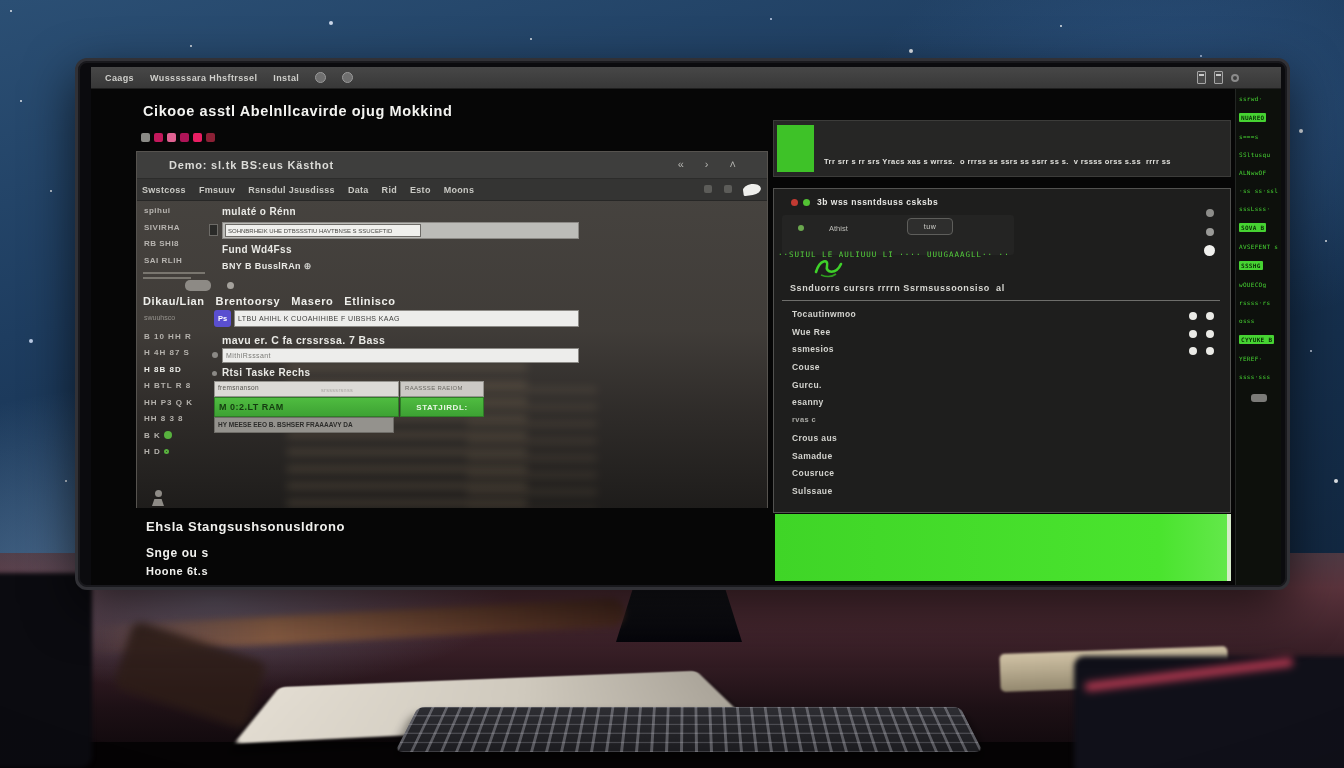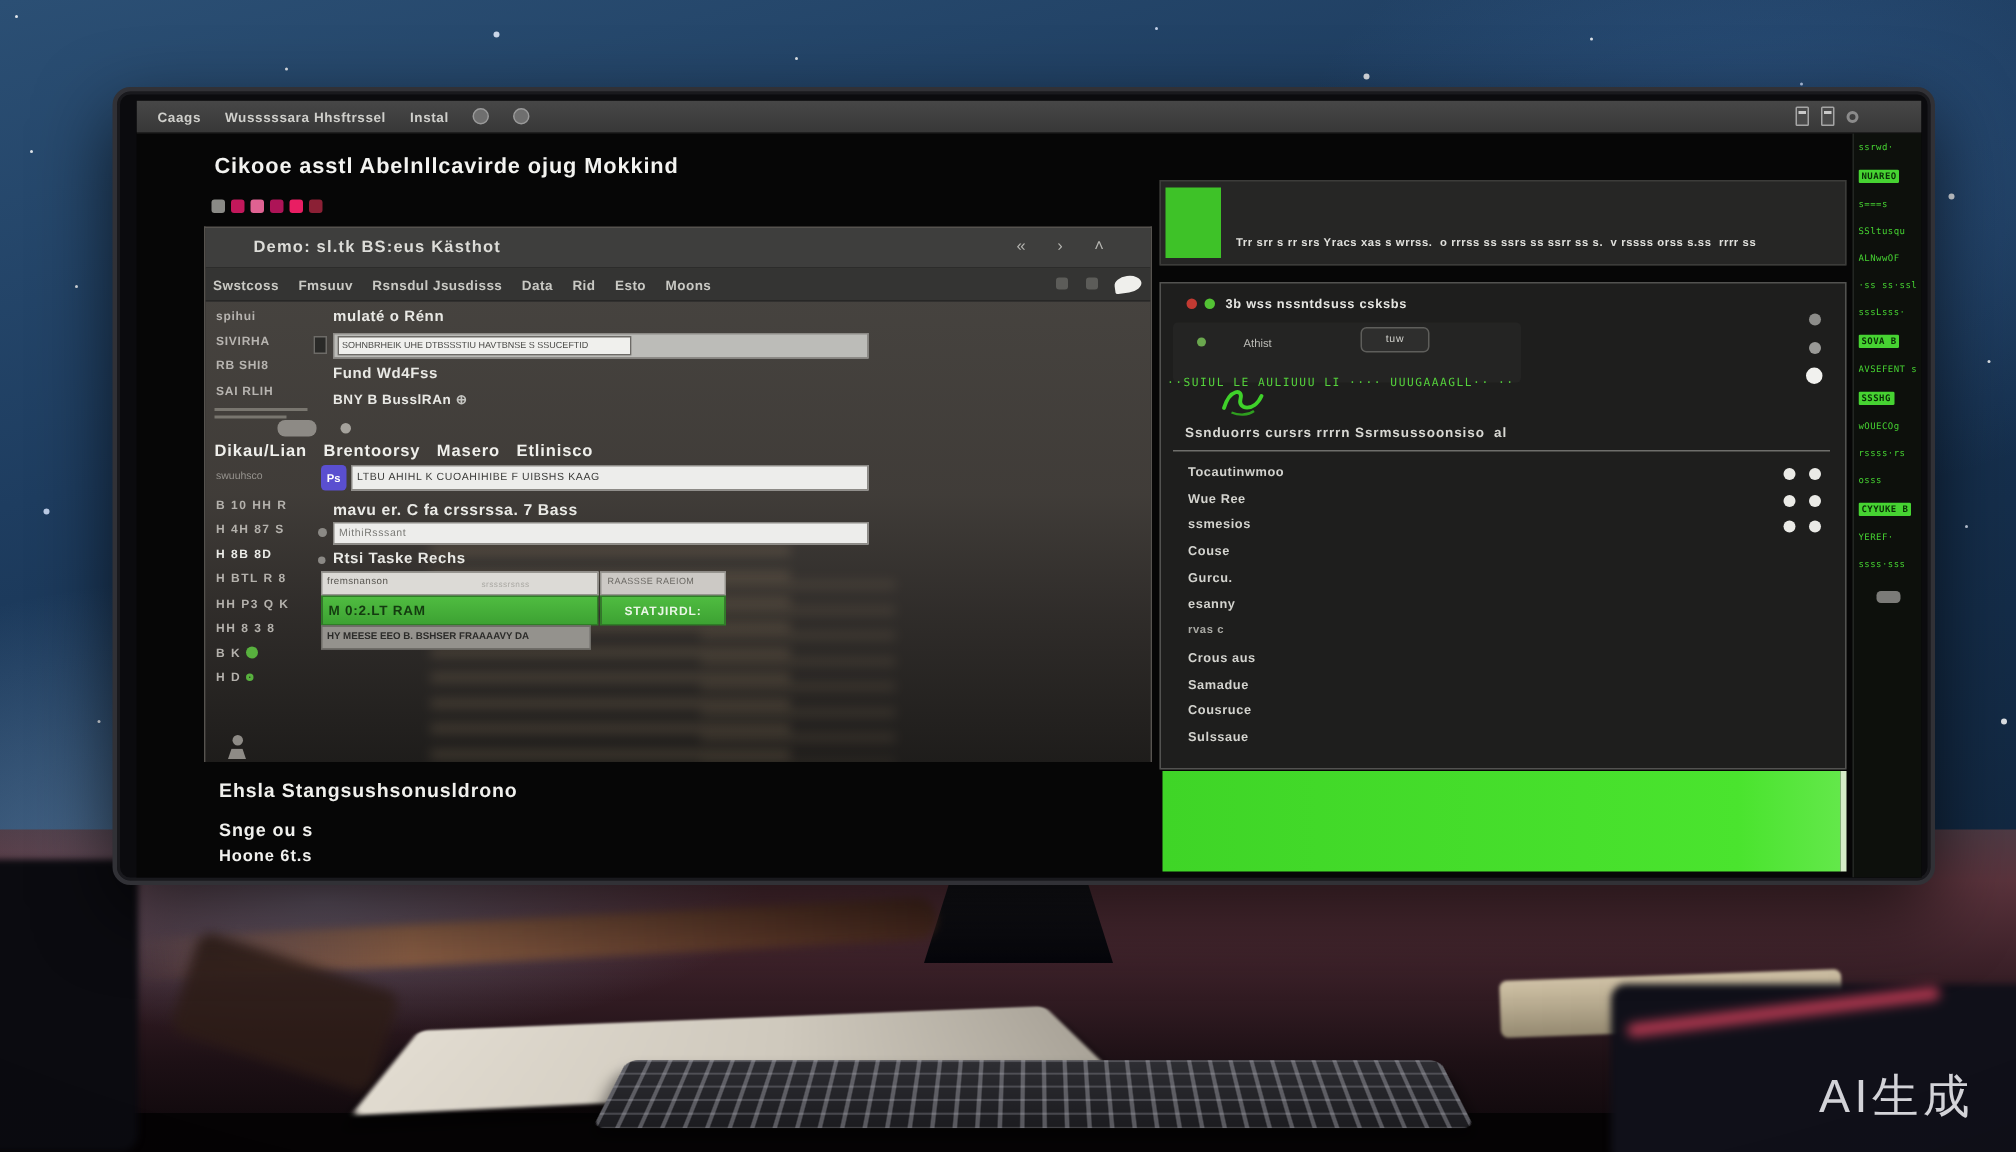--- a/index.html
+++ b/index.html
@@ -404,14 +404,13 @@
         <div class="ln"><span class="chip">CYYUKE B</span></div>
         <div class="ln">YEREF·</div>
         <div class="ln">ssss·sss</div>
         <div class="blob"></div>
       </div>
 
     </div>
   </div>
 
   <div class="vignette"></div>
-  <div class="watermark">AI生成</div>
 </div>
 
 </body></html>

